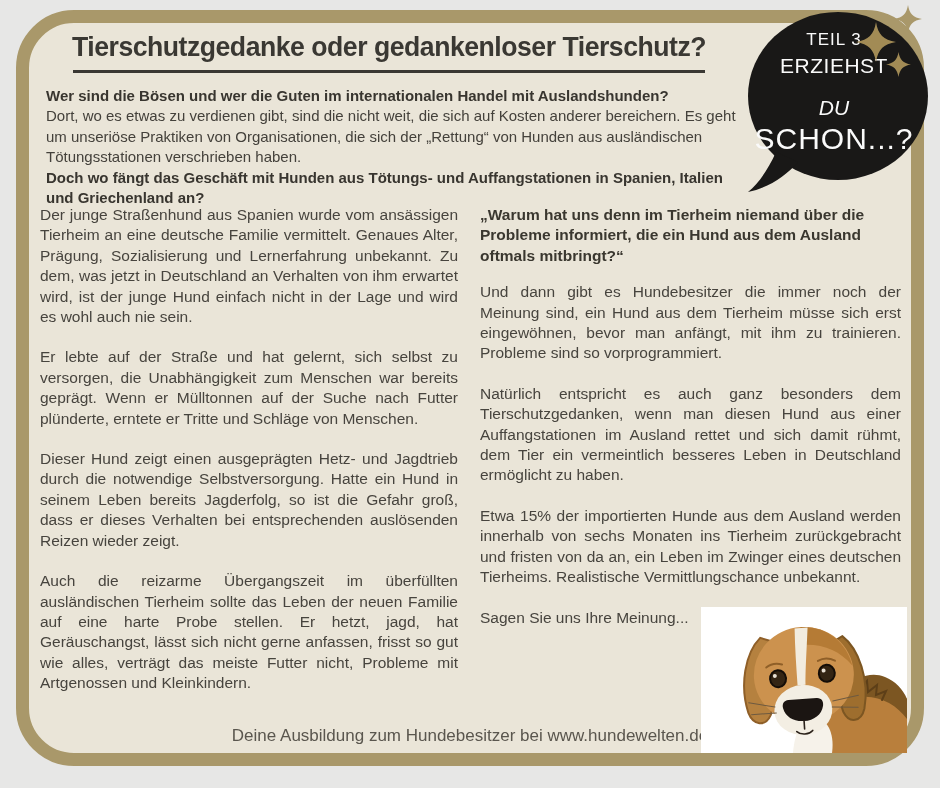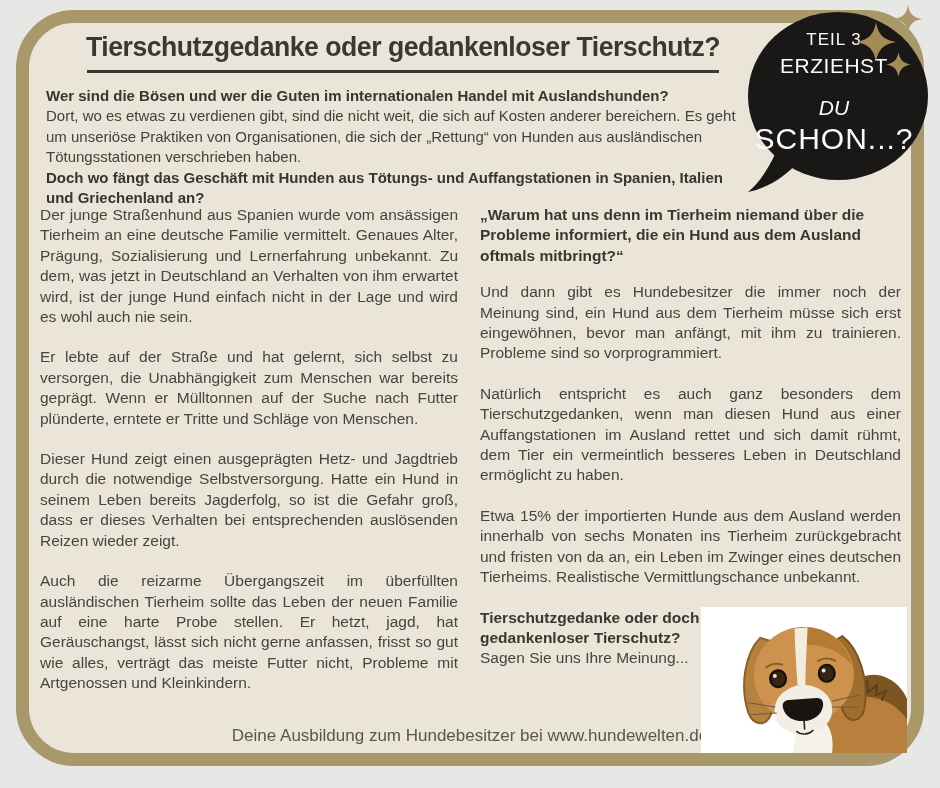--- a/index.html
+++ b/index.html
@@ -8,21 +8,21 @@
     background:#e7e7e6;
     font-family:"Liberation Sans", sans-serif;
     -webkit-font-smoothing:antialiased;
   }
   .card{
     position:absolute;left:16px;top:10px;width:908px;height:756px;
     box-sizing:border-box;border:13px solid #a9986a;border-radius:58px;
     background:#eae5d8;
   }
   
-  .title-block{position:absolute;left:19px;top:8px;width:710px;text-align:center;}
+  .title-block{position:absolute;left:5px;top:8px;width:710px;text-align:center;}
   .title-block h1{
     margin:0;font-size:28px;font-weight:bold;color:#3a3833;
     letter-spacing:-0.5px;transform:scaleX(0.95);transform-origin:center;
     white-space:nowrap;
   }
   .title-underline{height:3px;background:#3a3833;width:632px;margin:7px auto 0 auto;}
   
   .intro{position:absolute;left:17px;top:63px;width:708px;color:#44413b;}
   .intro p{margin:0;font-size:15px;line-height:20.4px;}
   .intro p.b{font-weight:bold;color:#38352f;}
@@ -81,21 +81,20 @@
     <p>Dieser Hund zeigt einen ausgeprägten Hetz- und Jagdtrieb durch die notwendige Selbstversorgung. Hatte ein Hund in seinem Leben bereits Jagderfolg, so ist die Gefahr groß, dass er dieses Verhalten bei entsprechenden auslösenden Reizen wieder zeigt.</p>
     <p>Auch die reizarme Übergangszeit im überfüllten ausländischen Tierheim sollte das Leben der neuen Familie auf eine harte Probe stellen. Er hetzt, jagd, hat Geräuschangst, lässt sich nicht gerne anfassen, frisst so gut wie alles, verträgt das meiste Futter nicht, Probleme mit Artgenossen und Kleinkindern.</p>
   </div>
 
   <div class="col col2">
     <p class="b quote">„Warum hat uns denn im Tierheim niemand über die Probleme informiert, die ein Hund aus dem Ausland oftmals mitbringt?“</p>
     <p>Und dann gibt es Hundebesitzer die immer noch der Meinung sind, ein Hund aus dem Tierheim müsse sich erst eingewöhnen, bevor man anfängt, mit ihm zu trainieren. Probleme sind so vorprogrammiert.</p>
     <p>Natürlich entspricht es auch ganz besonders dem Tierschutzgedanken, wenn man diesen Hund aus einer Auffangstationen im Ausland rettet und sich damit rühmt, dem Tier ein vermeintlich besseres Leben in Deutschland ermöglicht zu haben.</p>
     <p>Etwa 15% der importierten Hunde aus dem Ausland werden innerhalb von sechs Monaten ins Tierheim zurückgebracht und fristen von da an, ein Leben im Zwinger eines deutschen Tierheims. Realistische Vermittlungschance unbekannt.</p>
     <div class="closing">
-      <p class="b">Tierschutzgedanke oder doch gedankenloser Tierschutz?</p>
       <p>Sagen Sie uns Ihre Meinung...</p>
     </div>
   </div>
 
   <div class="card-footer">Deine Ausbildung zum Hundebesitzer bei www.hundewelten.de</div>
 
   <div class="dog-photo">
     <svg viewBox="0 0 206 146" xmlns="http://www.w3.org/2000/svg">
       <rect x="0" y="0" width="206" height="146" fill="#ffffff"></rect>
 

